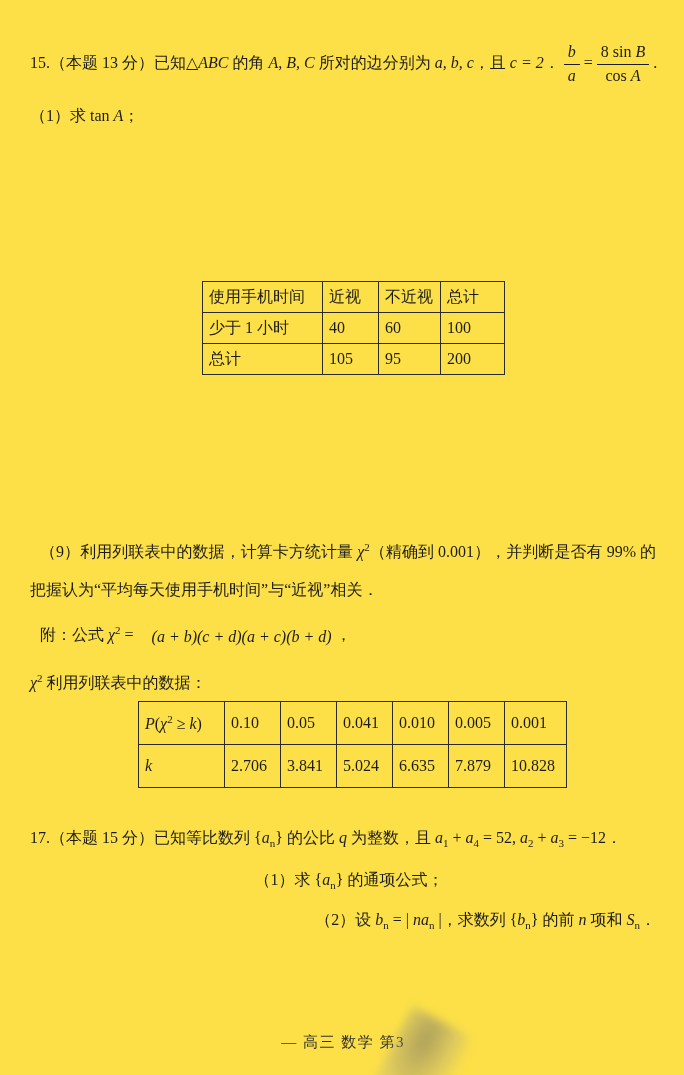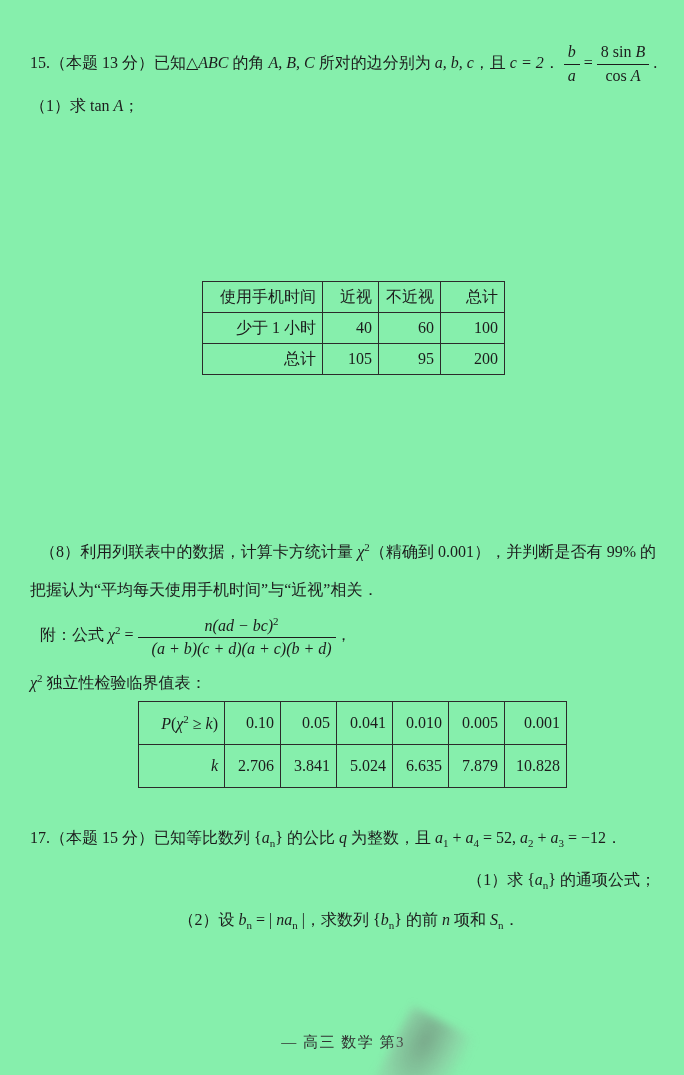--- a/index.html
+++ b/index.html
@@ -1,46 +1,46 @@
 <!DOCTYPE html>
 <html><head>
 <meta charset="utf-8">
 <style>
   html,body{margin:0;padding:0;}
   .page{
-    position:relative;width:684px;height:1075px;background:#86efac;
+    position:relative;width:684px;height:1075px;background:#fde047;
     overflow:hidden;color:#1c1c1c;
     font-family:"Liberation Serif","DejaVu Serif",serif;
   }
   .block{position:absolute;left:30px;width:626px;font-size:16px;line-height:31px;text-align:justify;}
   .nowrap{white-space:nowrap;text-align:left;}
   .mi{font-style:italic;font-family:"Liberation Serif","DejaVu Serif",serif;}
   sub{font-size:11px;}
   sup{font-size:11px;}
   .bar{text-decoration:overline;}
   .frac{display:inline-block;vertical-align:middle;text-align:center;line-height:1.15;}
   .frac .num{display:block;padding:0 4px 2px;border-bottom:1.4px solid #1c1c1c;}
   .frac .den{display:block;padding:2px 4px 0;}
   table{position:absolute;border-collapse:collapse;font-size:16px;background:transparent;}
-  td{border:1.6px solid #2b2b2b;text-align:right;padding:0 6px;}
+  td{border:1.6px solid #2b2b2b;text-align:left;padding:0 6px;}
   .t1{left:202px;top:281px;}
   .t1 td{height:30px;}
   .t2{left:138px;top:701px;}
   .t2 td{height:42px;}
   .q15stem{top:34px;line-height:58px;}
-  .q15p1{top:90px;}
+  .q15p1{top:100px;}
   .q15p2{top:120px;}
   .q16stem{top:150px;line-height:31.5px;}
   .q16p1{top:415px;line-height:38px;text-indent:10px;}
   .q16p2{top:528px;line-height:38px;text-indent:10px;}
   .formula{top:600px;line-height:60px;text-indent:10px;text-align:left;}
   .critlabel{top:663px;text-align:left;}
   .q17stem{top:822px;}
-  .q17p1{top:864px;text-indent:12px;text-align:right;}
-  .q17p2{top:904px;text-indent:12px;text-align:center;}
+  .q17p1{top:864px;text-indent:12px;text-align:center;}
+  .q17p2{top:904px;text-indent:12px;text-align:right;}
   .footer{top:1027px;text-align:center;padding-right:48px;font-size:15px;letter-spacing:1.5px;color:#2f2f2f;}
   .smudge{
     position:absolute;left:382px;top:1016px;width:72px;height:112px;
     background:radial-gradient(ellipse at 38% 22%, rgba(110,110,110,.55), rgba(150,150,150,.28) 45%, rgba(200,200,200,0) 72%);
     filter:blur(4px);transform:rotate(28deg);
   }
 </style>
 </head>
 <body>
 
@@ -84,29 +84,29 @@
         <td>总计</td>
         <td>105</td>
         <td>95</td>
         <td>200</td>
       </tr>
     </tbody>
   </table>
 
 
   <div class="block q16p2">
-    <span>（8）利用列联表中的数据，计算卡方统计量 </span><i class="mi">χ</i><sup>2</sup><span>（精确到 0.001），并判断是否有 99% 的把握认为“平均每天使用手机时间”与“近视”相关．</span>
+    <span>（9）利用列联表中的数据，计算卡方统计量 </span><i class="mi">χ</i><sup>2</sup><span>（精确到 0.001），并判断是否有 99% 的把握认为“平均每天使用手机时间”与“近视”相关．</span>
   </div>
 
   <div class="block formula nowrap">
-    <span>附：公式 </span><i class="mi">χ</i><sup>2</sup><span> = </span><span class="frac"><span class="num"><i class="mi">n(ad − bc)</i><sup>2</sup></span><span class="den"><i class="mi">(a + b)(c + d)(a + c)(b + d)</i></span></span><span>，</span>
+    <span>附：公式 </span><i class="mi">χ</i><sup>2</sup><span> = </span><span class="frac"><span class="den"><i class="mi">(a + b)(c + d)(a + c)(b + d)</i></span></span><span>，</span>
   </div>
 
   <div class="block critlabel nowrap">
-    <i class="mi">χ</i><sup>2</sup><span> 独立性检验临界值表：</span>
+    <i class="mi">χ</i><sup>2</sup><span> 利用列联表中的数据：</span>
   </div>
 
   <table class="t2">
     <colgroup>
         <col style="width:86px">
         <col style="width:56px">
         <col style="width:56px">
         <col style="width:56px">
         <col style="width:56px">
         <col style="width:56px">

